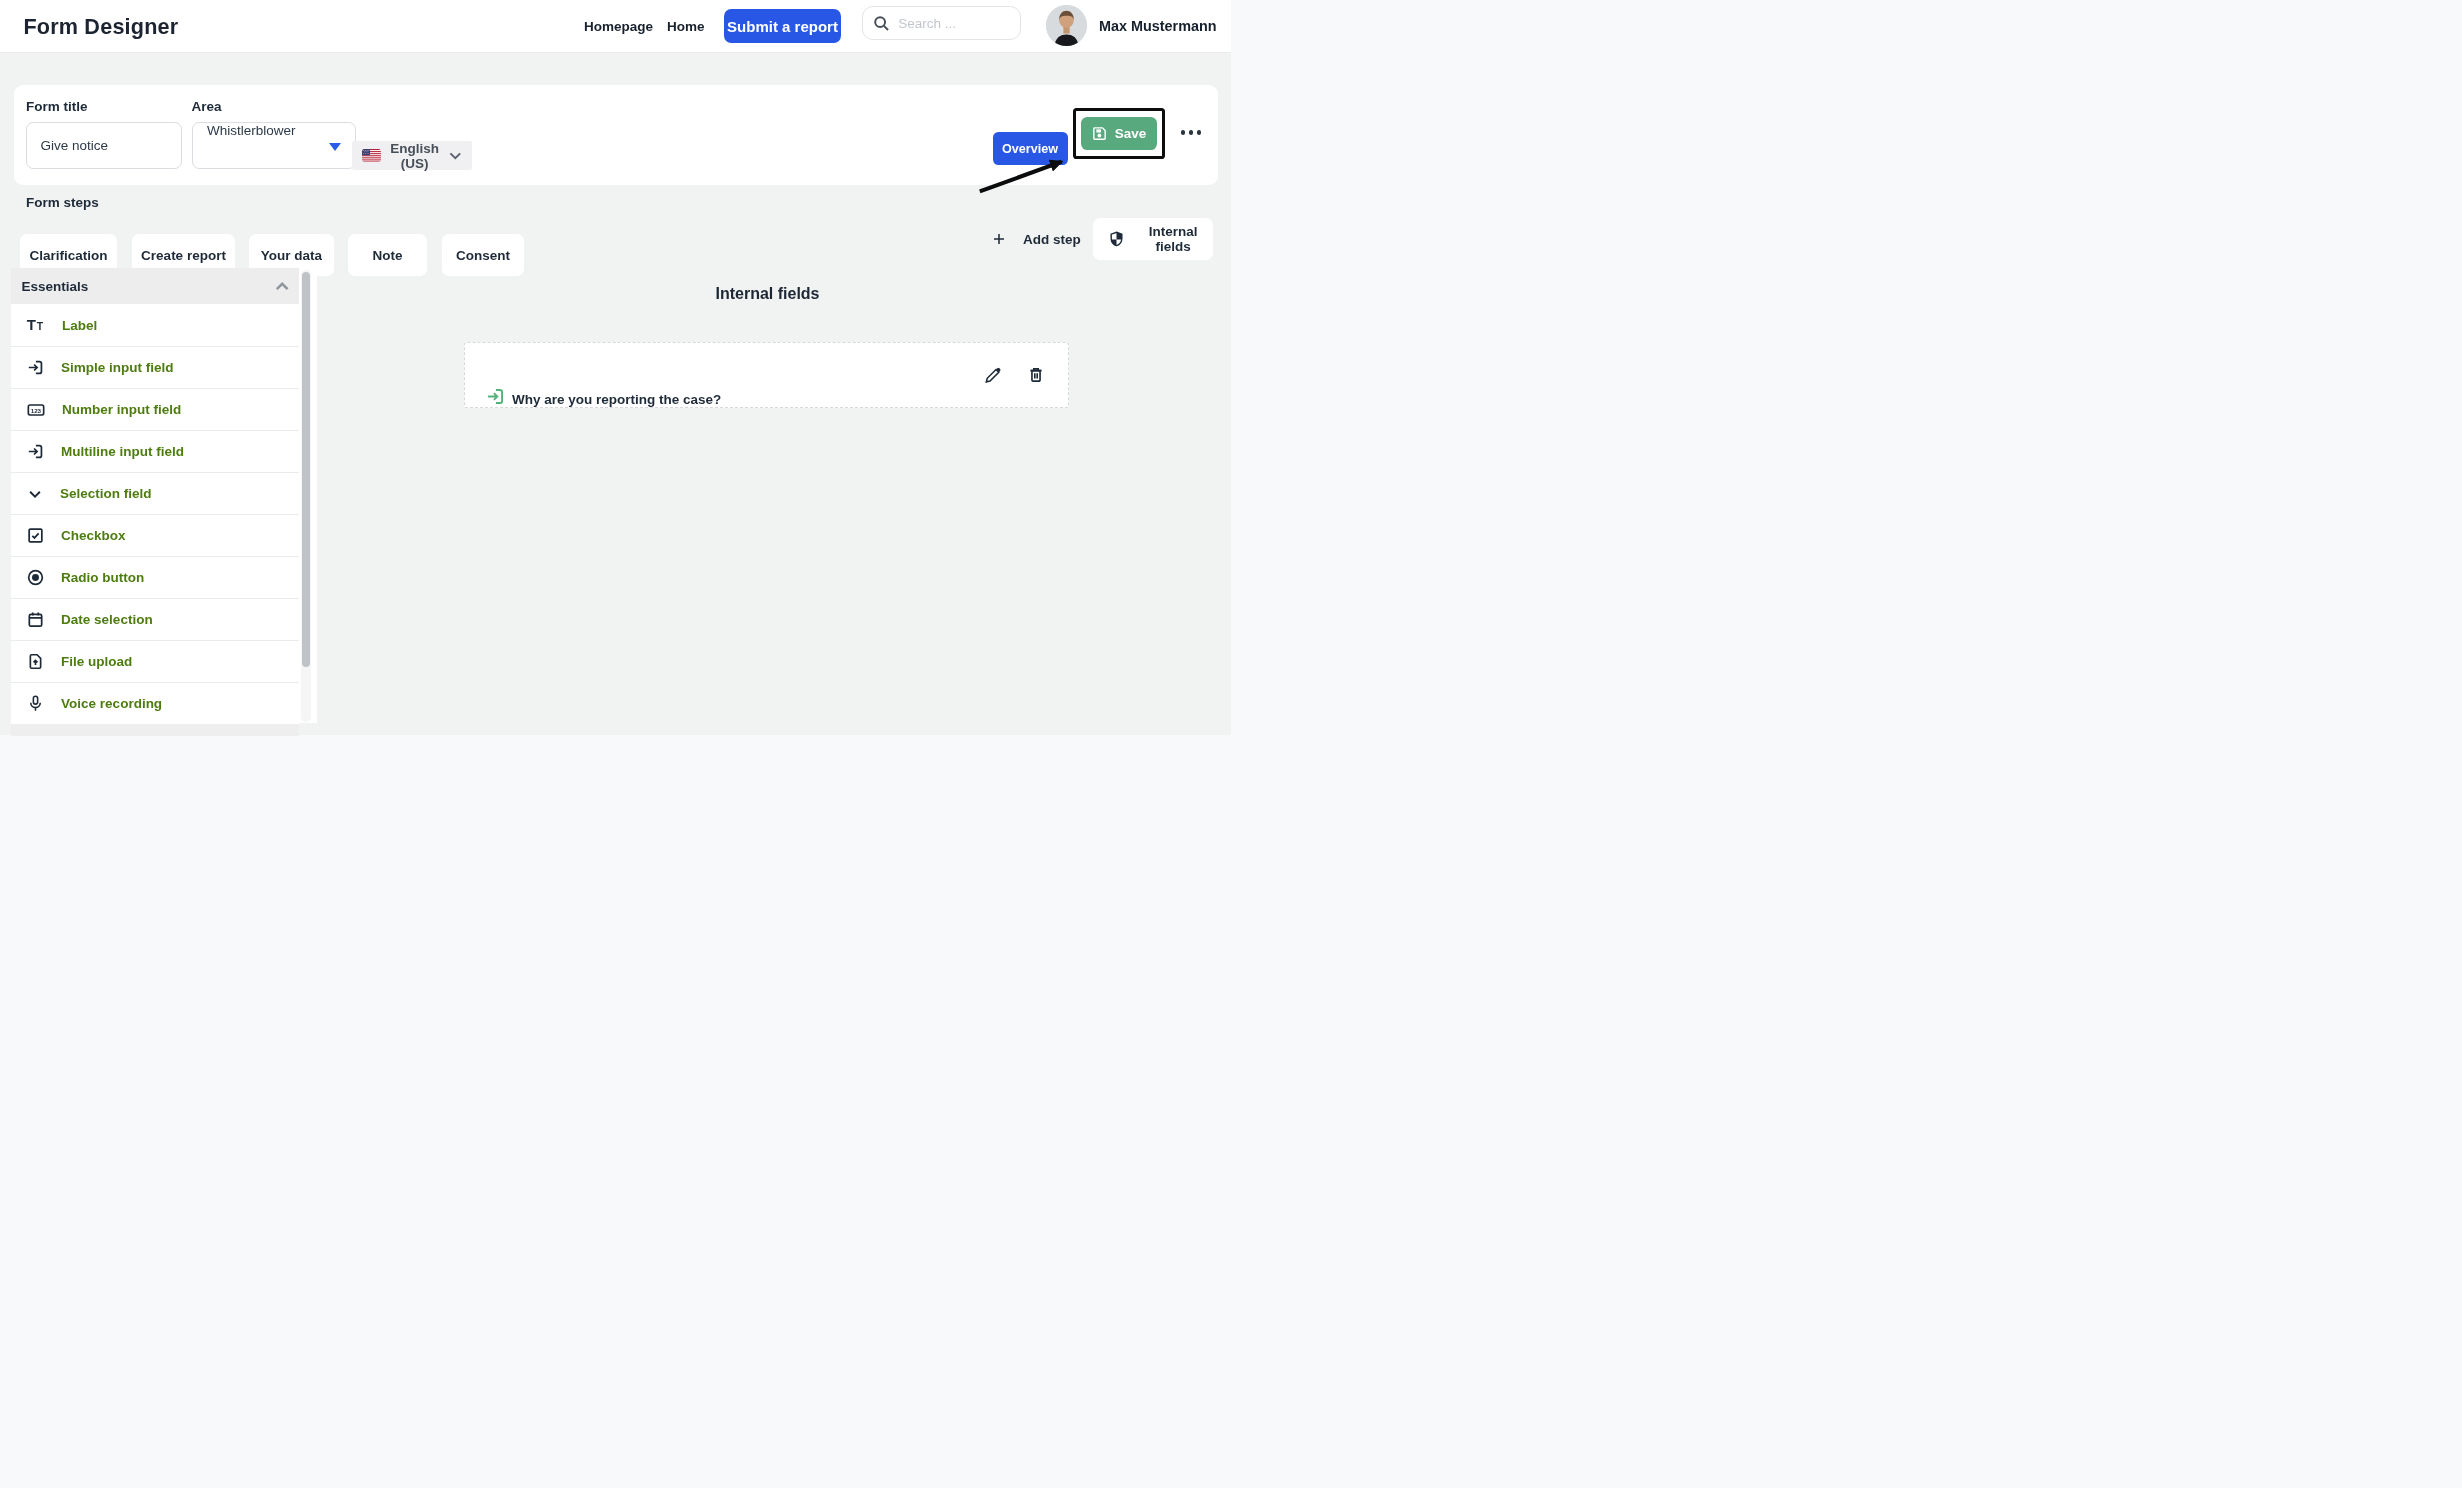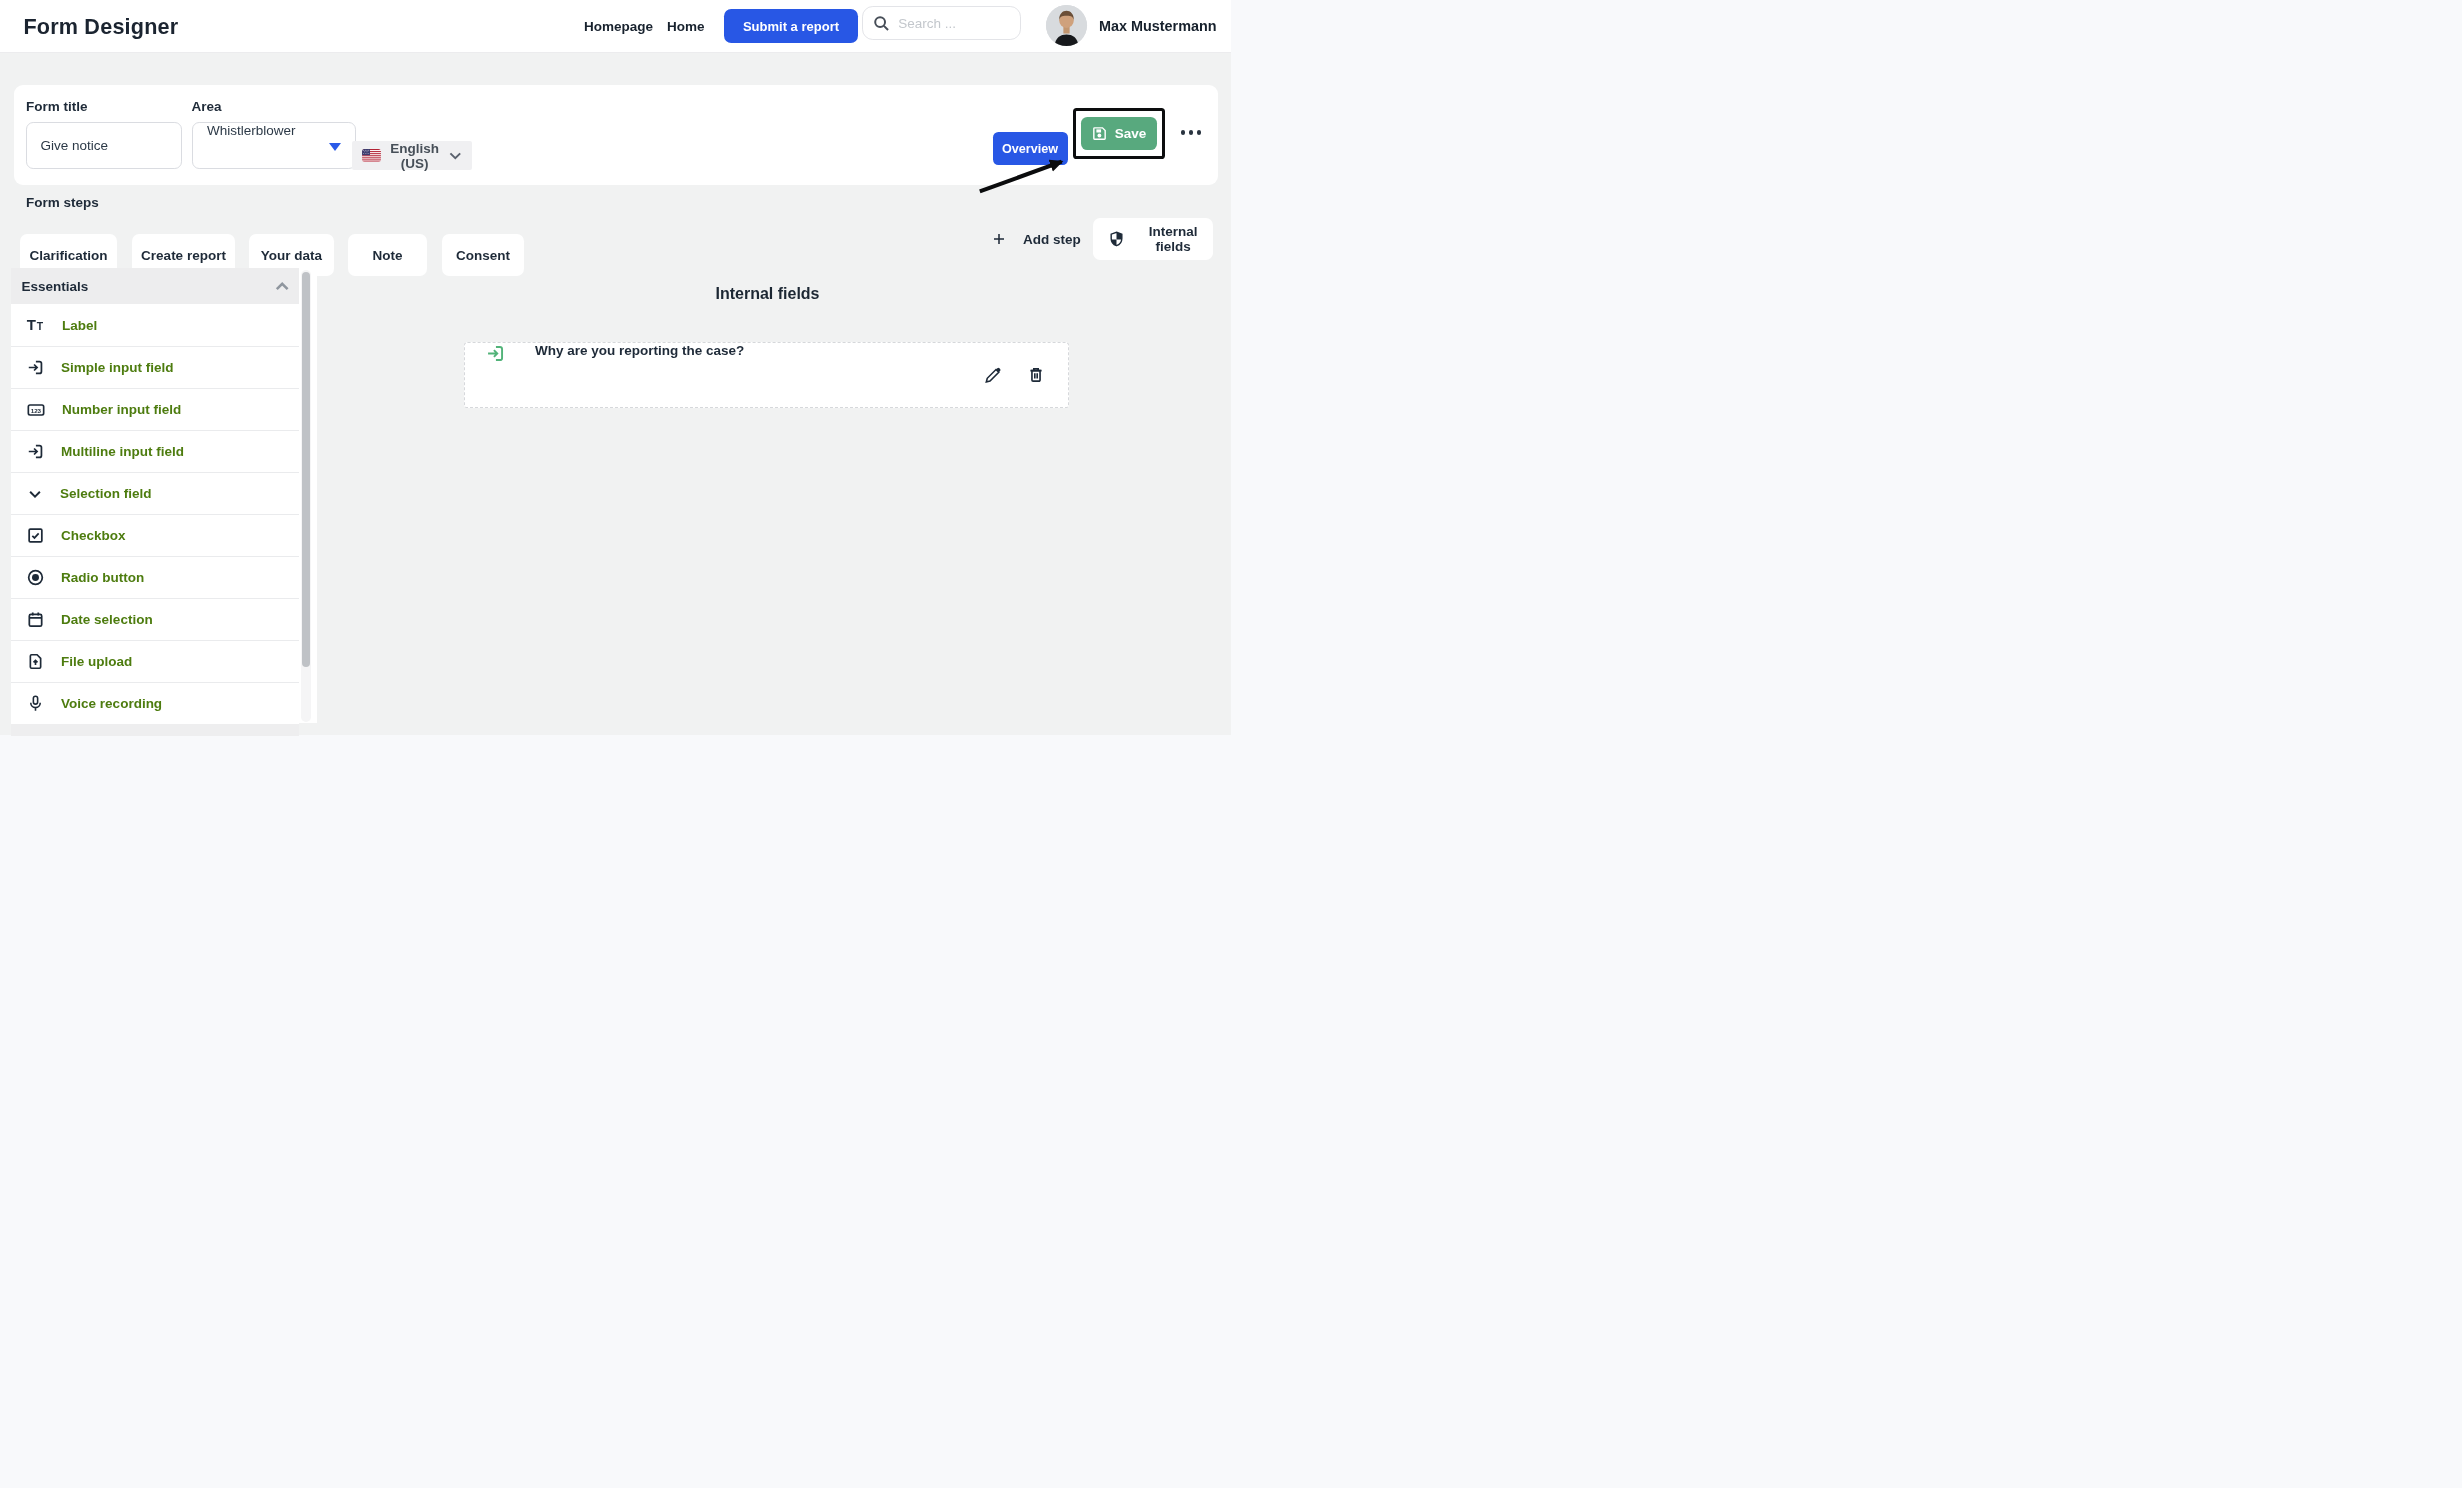--- a/index.html
+++ b/index.html
@@ -9,23 +9,23 @@
 
   
   .header { position:absolute; left:0; top:0; width:1231px; height:53px;
             background:#ffffff; border-bottom:0.9px solid #ececee; z-index:5; }
   .app-title { position:absolute; left:23.4px; top:0; height:53px; line-height:53px;
                font-size:21.6px; font-weight:700; color:#1b2430; letter-spacing:0.2px; }
   .nav-link { position:absolute; top:0; height:53px; line-height:53px;
               font-size:13.5px; font-weight:700; color:#18222e; cursor:pointer; }
   .nav-homepage { left:584px; }
   .nav-home     { left:667px; }
-  .btn-submit { position:absolute; left:724px; top:9px; width:134px; height:34px;
+  .btn-submit { position:absolute; left:724px; top:9px; width:117px; height:34px;
                 background:#2857e5; color:#fff; border:none; border-radius:7.2px;
-                font-size:13px; font-weight:700; cursor:pointer;
+                font-size:15px; font-weight:700; cursor:pointer;
                 font-family:inherit; }
   .search-box { position:absolute; left:862px; top:6.3px; width:159px; height:34px;
                 background:#fff; border:1.8px solid #e3e4e8; border-radius:10.8px;
                 display:flex; align-items:center; padding:0 9px; gap:7.2px; }
   .search-box input { border:none; outline:none; width:99px; font-size:13.5px;
                       color:#333b46; font-family:inherit; background:transparent; }
   .search-box input::placeholder { color:#c3c7cc; }
   .avatar { position:absolute; left:1046px; top:4.5px; width:41px; height:41px;
             border-radius:50%; overflow:hidden; background:#d8dbde; }
   .user-name { position:absolute; left:1099px; top:0; height:53px; line-height:53px;
@@ -102,22 +102,22 @@
   .sb-thumb { position:absolute; left:291px; top:3.6px; width:8px; height:395px;
               background:#bfc2c6; border-radius:4.5px; cursor:grab; }
   .panel-footer { position:absolute; left:10.8px; top:723px; width:288px; height:12.6px;
                   background:#eeeeef; border-top:0.9px solid #e2e3e5; }
 
   
   .main-heading { position:absolute; left:317px; top:285px; width:901px;
                   text-align:center; font-size:16px; font-weight:700; color:#1c2733; }
   .dashed-box { position:absolute; left:464px; top:342px; width:605px; height:66px;
                 background:#fff; border:1.8px dashed #d6d8db; border-radius:3.6px; }
-  .dashed-box .item { position:absolute; inset:0; display:flex; align-items:flex-start;
-                      padding-left:20px; gap:29px; }
+  .dashed-box .item { position:absolute; inset:0; display:flex; align-items:flex-end;
+                      padding-left:20px; gap:6px; }
   .dashed-box .item .lbl { font-size:13.5px; font-weight:700; color:#1e2a38; }
   .icon-btn { position:absolute; top:50%; transform:translateY(-50%); width:23.4px;
               height:23.4px; background:none; border:none; cursor:pointer;
               display:flex; align-items:center; justify-content:center; }
   .btn-edit  { right:63px; }
   .btn-trash { right:20px; }
 </style>
 </head>
 <body>
 

